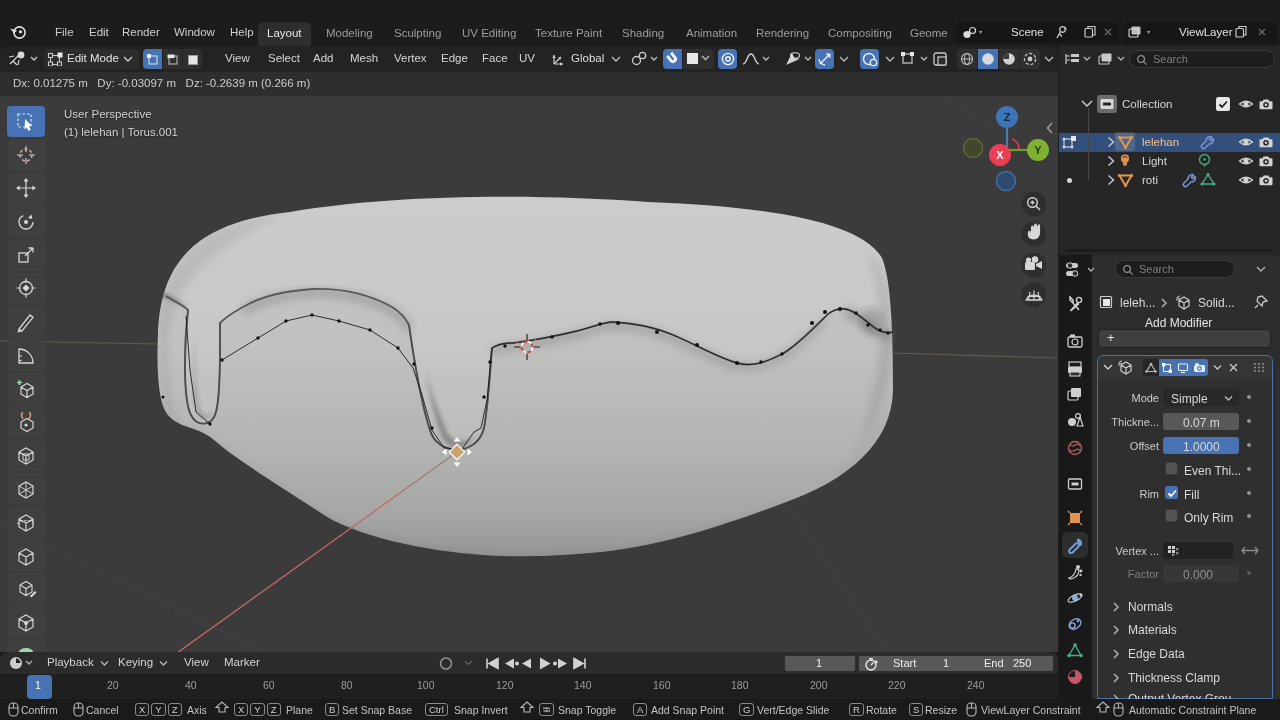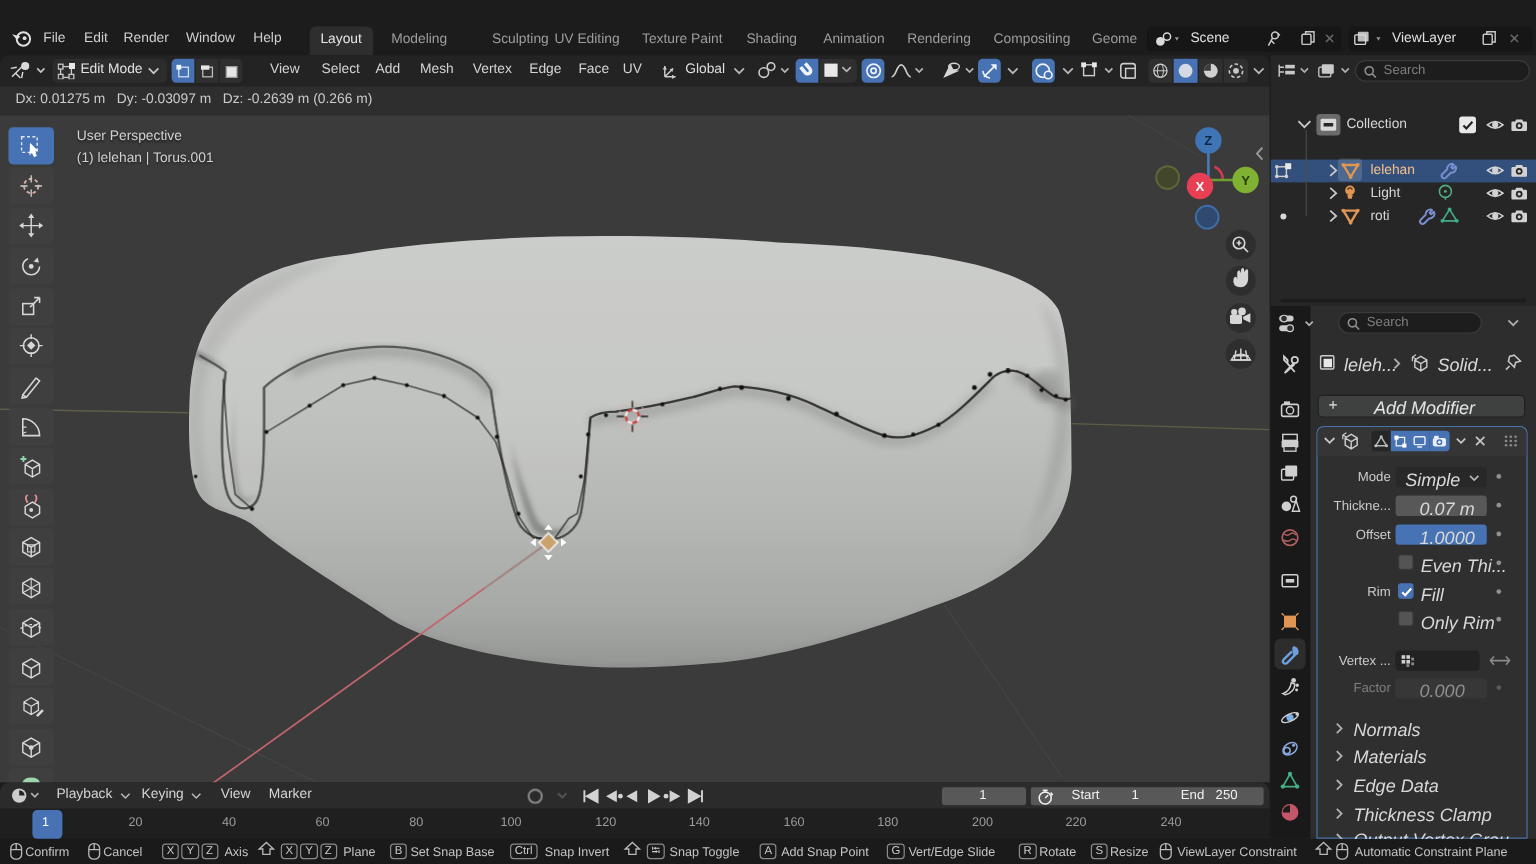--- a/index.html
+++ b/index.html
@@ -5,21 +5,21 @@
 * { margin:0; padding:0; box-sizing:border-box; }
 html,body { width:1280px; height:720px; overflow:hidden; background:#000; }
 body { font-family:"Liberation Sans", sans-serif; -webkit-font-smoothing:antialiased; }
 #app { position:relative; width:1280px; height:720px; background:#1c1c1c; }
 .abs { position:absolute; }
 
 #titlebar { left:0; top:0; width:1280px; height:19px; background:#030303; color:#dedede; font-size:12px; }
 #titlebar .ttext { position:absolute; left:21px; top:3px; letter-spacing:0.1px; }
 
 #menubar { left:0; top:19px; width:1280px; height:27px; background:#1c1c1c; color:#cfcfcf; font-size:11.5px; }
-.menuitem { position:absolute; top:7px; }
+.menuitem { position:absolute; top:7px;margin-left:19px; }
 .wtab { position:absolute; top:3px; height:24px; line-height:22px; padding:0 9px; color:#9d9d9d; border-radius:5px 5px 0 0; }
 .wtab.active { background:#2e2e2e; color:#e6e6e6; }
 
 #toolrow { left:0; top:46px; width:1058px; height:26px; background:#232323; border-radius:8px 8px 0 0; }
 .menul { position:absolute; top:6px; color:#d4d4d4; font-size:11.5px; }
 
 #dxrow { left:0; top:72px; width:1058px; height:24px; background:#2e2e2e; color:#cccccc; font-size:11.5px; }
 
 #viewport { left:0; top:96px; width:1058px; height:556px; background:#3b3b3b; overflow:hidden; }
 
@@ -32,21 +32,21 @@
 #tlruler { left:0; top:674px; width:1058px; height:25px; background:#1f1f1f; }
 #statusbar { left:0; top:699px; width:1280px; height:21px; background:#1a1a1a; color:#c3c3c3; font-size:10.5px; }
 .keybox { display:inline-block; border:1px solid #8a8a8a; border-radius:3px; font-size:9.5px; line-height:11px; padding:0 3px; margin:0 1px; color:#cccccc; }
 .rnum { position:absolute; top:5px; color:#9b9b9b; font-size:10.5px; }
 .vtext { color:#d2d2d2; font-size:11.5px; text-shadow:0 1px 2px rgba(0,0,0,0.55); }
 .tbtn { width:38px; height:31px; margin-bottom:2.4px; background:#3f3f3f; border-radius:4px; display:flex; align-items:center; justify-content:center; }
 .tbtn svg { width:22px; height:22px; }
 .tbtn.sel { background:#4772b3; }
 .orow { position:absolute; left:0; width:221px; height:19px; color:#d5d5d5; font-size:11.5px; }
 .oic { position:absolute; top:0; width:16px; height:16px; }
-.ptext { color:#d8d8d8; font-size:15px;font-style:italic; }
+.ptext { color:#d8d8d8; font-size:12px; }
 .plabel { color:#cbcbcb; font-size:11px; text-align:right; }
 .pfield { height:17px; border-radius:3px; }
 .pdot { position:absolute; left:188px; width:4px; height:4px; border-radius:50%; background:#909090; }
 .pcheck { width:13px; height:13px; background:#545454; border-radius:2.5px; border:1px solid #3a3a3a; }
 .parr { left:52px; width:12px; height:13px; }
 .ptab { position:absolute; left:7px; width:18px; height:18px; }
 .ptab.sel { background:#2d2d2d; box-shadow:0 0 0 4px #2d2d2d; border-radius:2px; }
 </style>
 </head>
 <body>
@@ -57,21 +57,21 @@
       <circle cx="11.5" cy="7.8" r="1.6" fill="#e0e0e0"></circle>
       <path d="M1 4.5 L8 6.5 L5.2 9.2 Z" fill="#e0e0e0"></path>
     </svg>
     <span class="menuitem" style="left:36px">File</span>
     <span class="menuitem" style="left:70px">Edit</span>
     <span class="menuitem" style="left:103px">Render</span>
     <span class="menuitem" style="left:155px">Window</span>
     <span class="menuitem" style="left:211px">Help</span>
     <span class="wtab active" style="left:258px">Layout</span>
     <span class="wtab" style="left:317px">Modeling</span>
-    <span class="wtab" style="left:401px">Sculpting</span>
+    <span class="wtab" style="left:385px">Sculpting</span>
     <span class="wtab" style="left:453px">UV Editing</span>
     <span class="wtab" style="left:526px">Texture Paint</span>
     <span class="wtab" style="left:613px">Shading</span>
     <span class="wtab" style="left:677px">Animation</span>
     <span class="wtab" style="left:747px">Rendering</span>
     <span class="wtab" style="left:819px">Compositing</span>
     <span class="wtab" style="left:901px; width:49px; overflow:hidden; padding-right:0">Geome</span>
 
     <div class="abs" style="left:956px;top:3px;width:162px;height:21px;background:#161616;border-radius:4px"></div>
     <svg class="abs" style="left:960px;top:6px" width="26" height="15" viewBox="0 0 26 15">
@@ -779,21 +779,21 @@
       <svg class="abs" style="left:116px;top:39px" width="17" height="17" viewBox="0 0 17 17">
           <use href="#ic-modcube"></use>
         </svg>
       <span class="abs ptext" style="left:139px;top:41px">Solid...</span>
       <svg class="abs" style="left:194px;top:39px" width="16" height="16" viewBox="0 0 16 16">
           <path d="M9 2 l5 5 -4 1 -1 4 -5 -5 1 -4 Z M5 11 l-3 3" fill="none" stroke="#c8c8c8" stroke-width="1.3"></path>
         </svg>
 
       <div class="abs" style="left:39px;top:74px;width:173px;height:19px;background:#3f4040;border-radius:4px;border:1px solid #202020"></div>
       <span class="abs" style="left:48px;top:75px;color:#e0e0e0;font-size:13px">+</span>
-      <span class="abs ptext" style="left:86px;top:77px;color:#e5e5e5">Add Modifier</span>
+      <span class="abs ptext" style="left:86px;top:61px;color:#e5e5e5">Add Modifier</span>
 
       <div class="abs" style="left:38px;top:100px;width:176px;height:344px;border:1px solid #4a70a8;border-radius:6px 6px 0 0;background:#2f2f2f"></div>
       <div class="abs" style="left:39px;top:101px;width:174px;height:24px;background:#353535;border-radius:6px 6px 0 0"></div>
       <svg class="abs" style="left:43px;top:108px" width="12" height="9" viewBox="0 0 12 9">
           <path d="M2 2 l4 4 4 -4" stroke="#c8c8c8" stroke-width="1.5" fill="none"></path>
         </svg>
       <svg class="abs" style="left:58px;top:104px" width="17" height="17" viewBox="0 0 17 17">
           <use href="#ic-modcube"></use>
         </svg>
 

